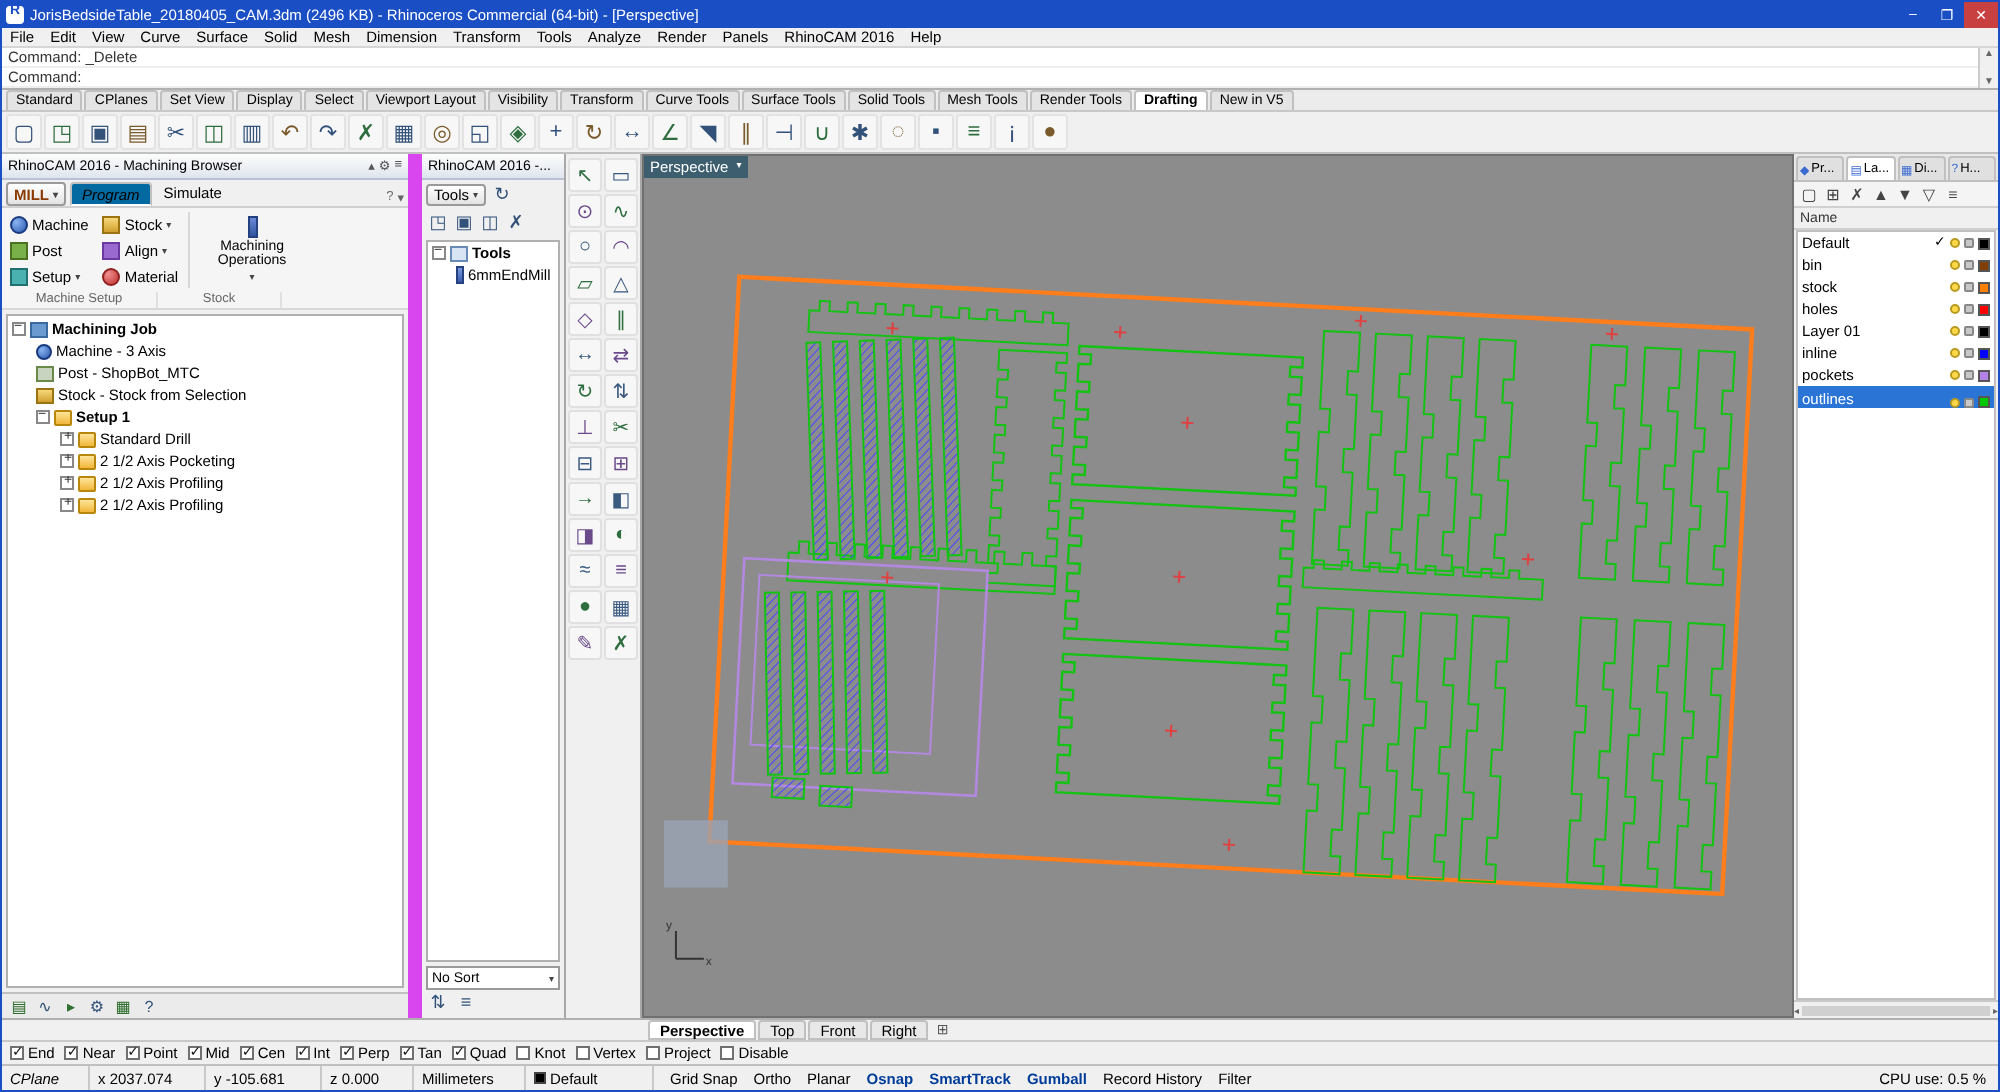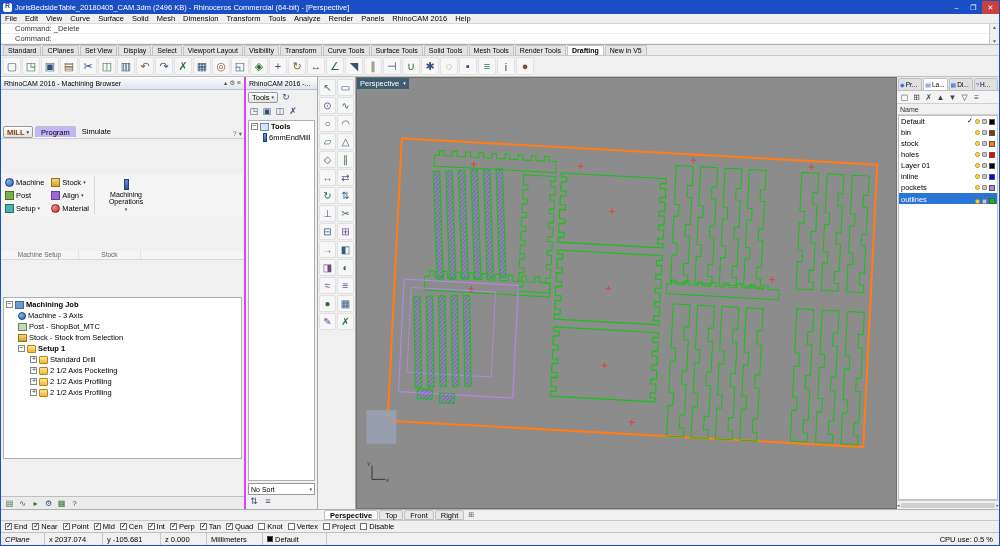--- a/index.html
+++ b/index.html
@@ -15,47 +15,47 @@
   .tb-btns { margin-left:auto; display:flex; height:100%; }
   .tb-btn { width:17px; height:100%; display:flex; align-items:center; justify-content:center; font-size:7px; }
   .tb-close { background:#c94040; }
 
   
   .menubar { height:10px; display:flex; align-items:center; background:#f0f0f0; border-bottom:1px solid #d6d6d6; flex:none; }
   .menu-item { padding:0 4px; font-size:7.5px; line-height:10px; white-space:nowrap; }
 
   
   .cmd-wrap { position:relative; background:#fff; border-bottom:1px solid #b0b0b0; flex:none; }
-  .cmd-line { height:10px; line-height:10px; padding-left:14px; font-size:7.5px; color:#333; border-bottom:1px solid #eee; }
+  .cmd-line { height:10px; line-height:10px; padding-left:3px; font-size:7.5px; color:#333; border-bottom:1px solid #eee; }
   .cmd-scroll { position:absolute; right:0; top:0; width:10px; height:20px; background:#f0f0f0; border-left:1px solid #ccc; display:flex; flex-direction:column; align-items:center; justify-content:space-between; font-size:5px; color:#666; }
 
   
   .tabs-row { height:11px; background:#ececec; display:flex; align-items:flex-end; padding-left:2px; gap:1px; border-bottom:1px solid #c8c8c8; flex:none; }
   .tb-tab { font-size:7px; padding:0 4px; height:10px; line-height:9px; background:#e4e4e4; border:1px solid #c0c0c0; border-bottom:none; border-radius:2px 2px 0 0; white-space:nowrap; }
   .tb-tab.active { background:#fff; font-weight:bold; }
 
   
   .icons-row { height:21px; background:#f0f0f0; border-bottom:1px solid #c0c0c0; display:flex; align-items:center; padding-left:2px; gap:1px; flex:none; }
   .mt-icon { width:18px; height:18px; display:flex; align-items:center; justify-content:center; font-size:11px; color:#33527a; border:1px solid #e3e3e3; border-radius:2px; background:#f7f7f7; }
   .mt-icon:nth-of-type(4n) { color:#7a5a2a; }
   .mt-icon:nth-of-type(4n+2) { color:#2e6e3e; }
 
   
   .main { flex:1; display:flex; min-height:0; }
 
   .panel-title { height:13px; background:linear-gradient(#fdfdfd,#dfe5ee); border-bottom:1px solid #b9c2d0; display:flex; align-items:center; padding:0 3px; font-size:7px; flex:none; white-space:nowrap; overflow:hidden; }
   .pt-icons { margin-left:auto; display:flex; gap:2px; color:#555; font-size:6.5px; flex:none; }
 
   
-  .left-panel { width:245px; border-right:2px solid #d946ef; display:flex; flex-direction:column; background:#f0f0f0; flex:none;gap:35px; }
+  .left-panel { width:210px; border-right:7px solid #d946ef; display:flex; flex-direction:column; background:#f0f0f0; flex:none; }
   .mb-ribbontabs { height:14px; display:flex; align-items:flex-end; padding:1px 2px 0; gap:2px; border-bottom:1px solid #d0d0d0; flex:none; }
   .mill-btn { height:12px; display:flex; align-items:center; background:linear-gradient(#fff,#e3e3e3); border:1px solid #9a9a9a; border-radius:2px; font-size:7.5px; font-weight:bold; color:#8a3a00; padding:0 3px; }
   .mill-btn::after { content:"▾"; font-size:5px; color:#444; margin-left:2px; }
   .mb-tab { font-size:7.5px; padding:0 5px; height:12px; line-height:12px; }
-  .mb-tab.active { background:#c4b5fd; border:1px solid #c0c0c0; border-bottom-color:#fff; border-radius:2px 2px 0 0; }
+  .mb-tab.active { background:#0369a1; border:1px solid #c0c0c0; border-bottom-color:#fff; border-radius:2px 2px 0 0;font-style:italic; }
   .mb-tabicons { margin-left:auto; font-size:6.5px; color:#666; display:flex; gap:2px; }
   .mb-ribbon { display:flex; padding:2px; gap:3px; background:#f5f5f5; flex:none; }
   .mb-col { display:flex; flex-direction:column; gap:1px; }
   .rb-btn { display:flex; align-items:center; gap:2px; font-size:7.5px; padding:1px 2px; height:12px; white-space:nowrap; }
   .rb-btn.caret::after { content:"▾"; font-size:5px; color:#444; }
   .bi { width:9px; height:9px; flex:none; }
   .bi-machine { background:radial-gradient(circle at 30% 30%, #8ab4f0, #2a5ab0); border-radius:50%; border:1px solid #1a3a80; }
   .bi-post { background:#7ab04a; border:1px solid #4a7020; }
   .bi-setup { background:#4ab0b0; border:1px solid #207070; }
   .bi-stock { background:linear-gradient(#f8d87a,#d0a030); border:1px solid #9a7410; }
@@ -702,16 +702,27 @@
   <div class="statusbar">
     <span class="sb-cell sb-cplane">CPlane</span>
     <span class="sb-cell sb-x">x 2037.074</span>
     <span class="sb-cell sb-y">y -105.681</span>
     <span class="sb-cell sb-z">z 0.000</span>
     <span class="sb-cell sb-units">Millimeters</span>
     <span class="sb-cell sb-layer">
       <span class="sb-chip"></span>
       <span>Default</span>
     </span>
+    <span class="sb-toggles">
+
+    <span class="sb-toggle">Grid Snap</span>
+        <span class="sb-toggle">Ortho</span>
+        <span class="sb-toggle">Planar</span>
+        <span class="sb-toggle active">Osnap</span>
+        <span class="sb-toggle active">SmartTrack</span>
+        <span class="sb-toggle active">Gumball</span>
+        <span class="sb-toggle">Record History</span>
+        <span class="sb-toggle">Filter</span>
+      </span>
     <span class="sb-cpu">CPU use: 0.5 %</span>
   </div>
 
 </div>
 
 </body></html>

